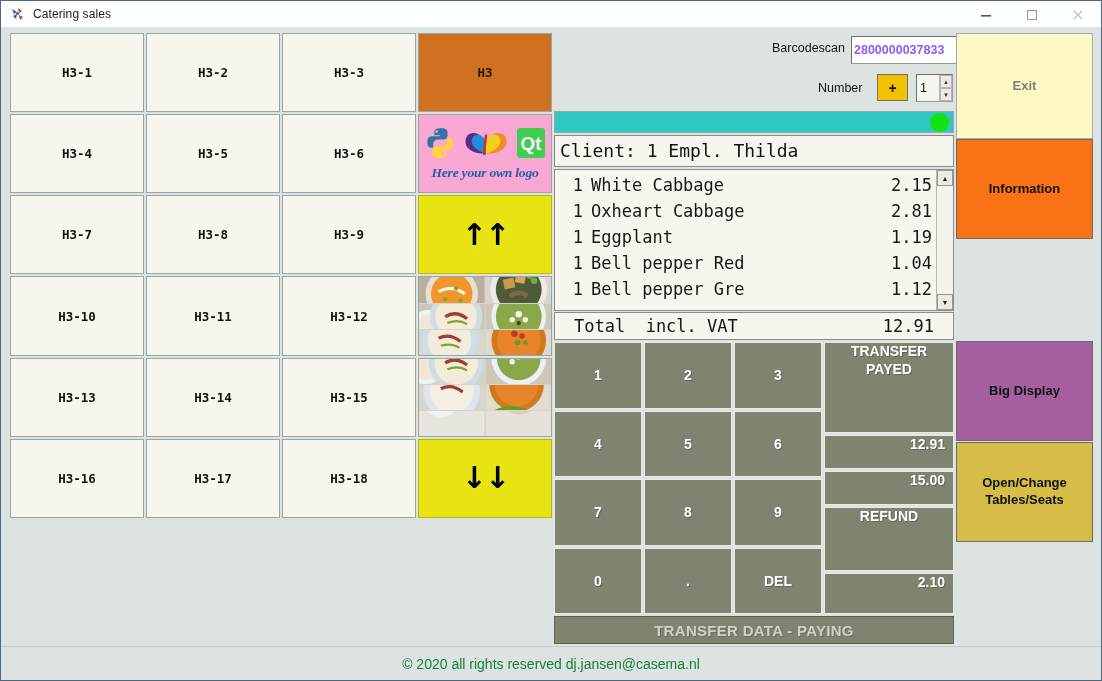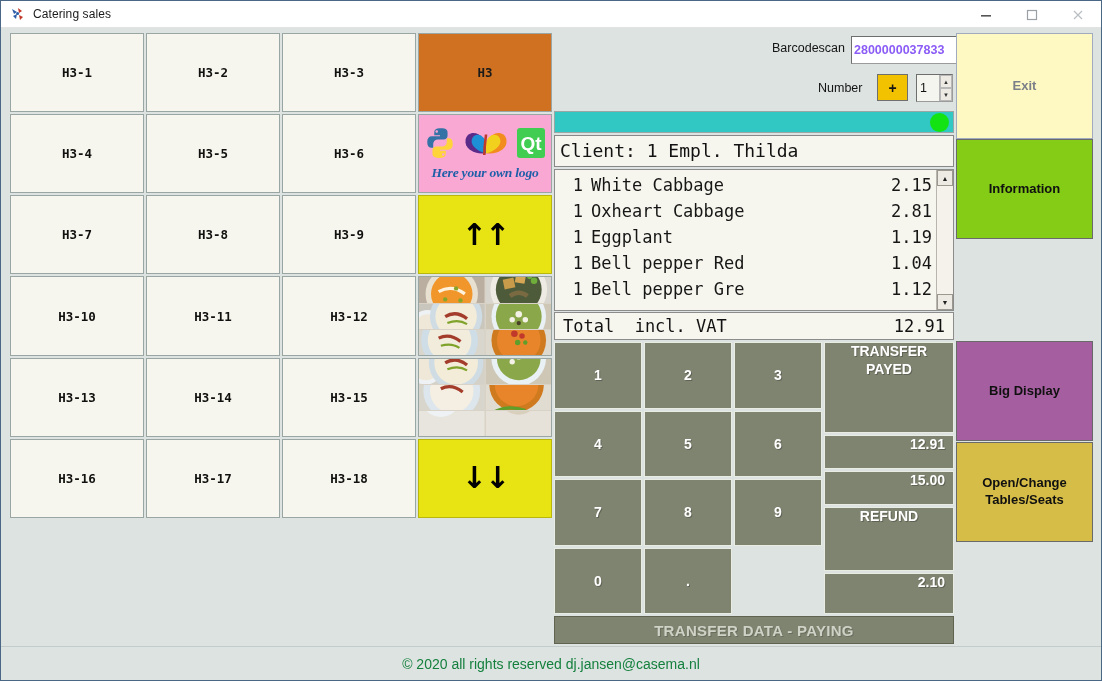--- a/index.html
+++ b/index.html
@@ -248,21 +248,21 @@
   #sc-track { flex: 1; background: #f4f2eb; }
   #total-bar {
     position: absolute; left: 553px; top: 311px;
     width: 400px; height: 28px;
     background: #f7f6ee;
     border: 1px solid #8c8c8c;
     font-family: "DejaVu Sans Mono", monospace;
     font-size: 17px; color: #121212;
     line-height: 26px;
     display: flex;
-    padding: 0 8px;
+    padding: 0 19px;
   }
   #total-label { flex: 1; white-space: pre; }
   #total-amount { }
 
   
   #keypad {
     position: absolute; left: 553px; top: 341px;
     width: 268px; height: 272px;
     display: grid;
     grid-template-columns: repeat(3, 1fr);
@@ -327,21 +327,21 @@
     font-family: "Liberation Sans", sans-serif;
     font-size: 13px; font-weight: bold;
     color: #101010;
     line-height: 1.3;
   }
   #side-exit {
     top: 32px; height: 106px;
     background: #fef9c3; color: #7b7f88;
     border: 1px solid #a0abc0;
   }
-  #side-info    { top: 138px; height: 100px; background: #84cc16; }
+  #side-info    { top: 138px; height: 100px; background: #f97316; }
   #side-print   { top: 239px; height: 100px; background: #10f7f7; }
   #side-big     { top: 340px; height: 100px; background: #a55fa0; }
   #side-tables  { top: 441px; height: 100px; background: #d6bd47; }
   #side-client  { top: 542px; height: 101px; background: #00aef0; font-weight: normal; }
 
   
   #footer {
     position: absolute; left: 0; bottom: 0;
     width: 1100px; height: 34px;
     background: #dce3e1;
@@ -676,20 +676,21 @@
     <div class="kbtn">2</div>
     <div class="kbtn">3</div>
     <div class="kbtn">4</div>
     <div class="kbtn">5</div>
     <div class="kbtn">6</div>
     <div class="kbtn">7</div>
     <div class="kbtn">8</div>
     <div class="kbtn">9</div>
     <div class="kbtn">0</div>
     <div class="kbtn">.</div>
+    <div class="kbtn">DEL</div>
   </div>
 
   <div class="pay" id="pay-transfer">
     <span>
       <span>TRANSFER</span><br>
       <span>PAYED</span>
     </span>
   </div>
   <div class="pay amount" id="pay-amt1">12.91</div>
   <div class="pay amount" id="pay-amt2">15.00</div>

